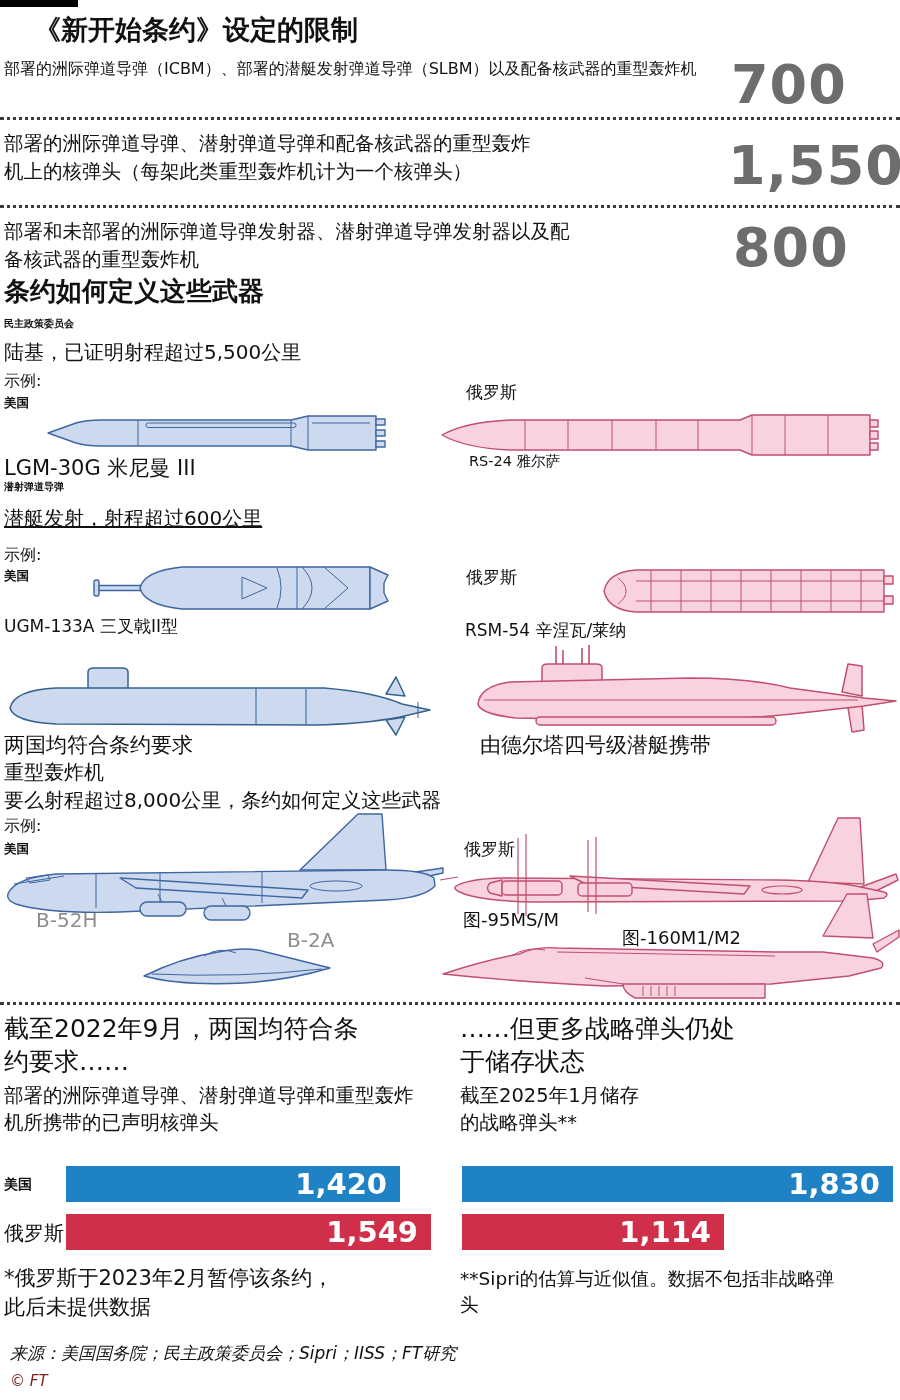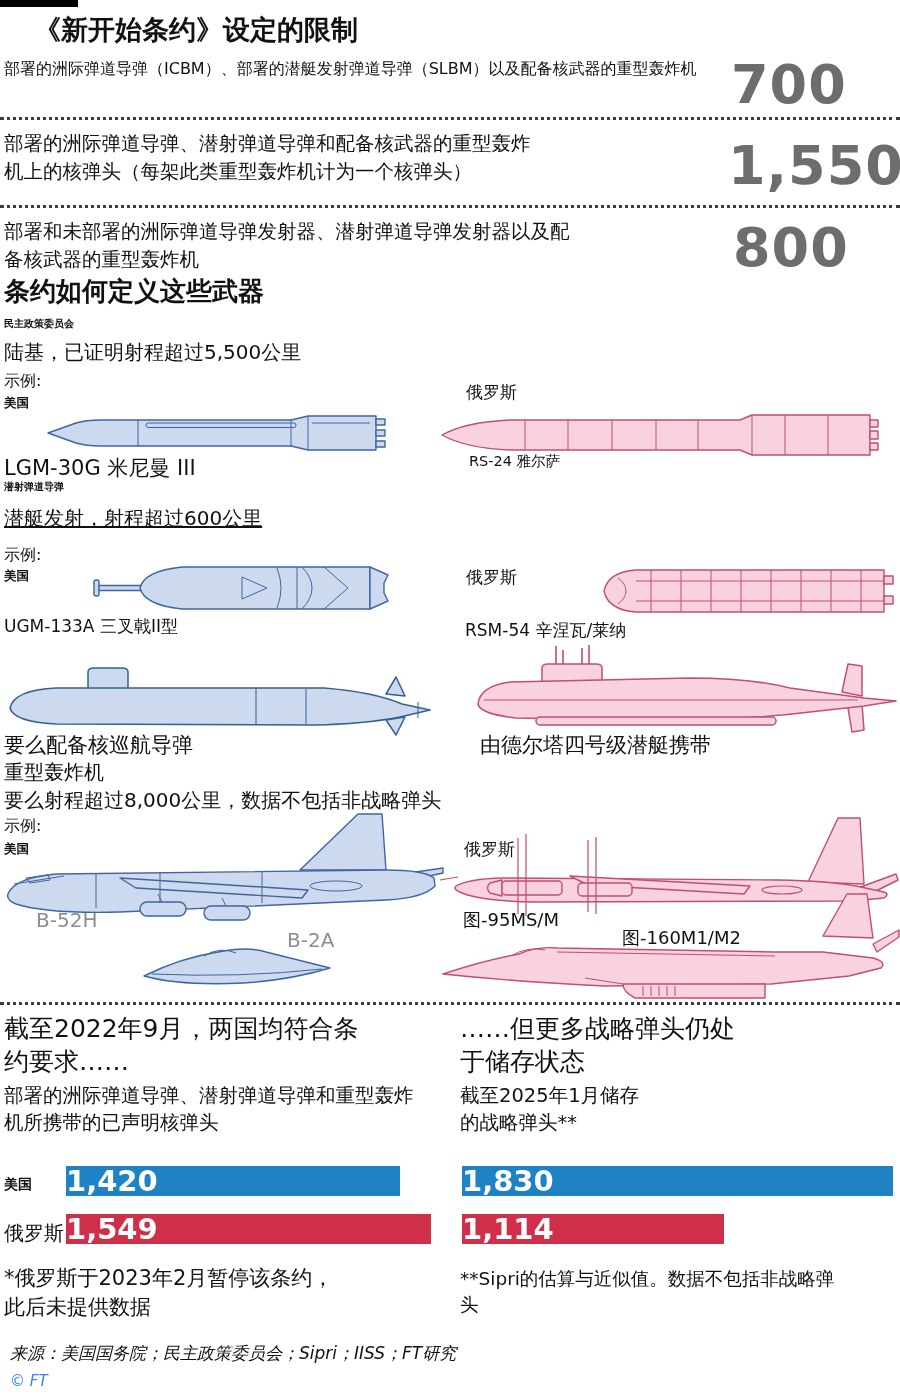--- a/index.html
+++ b/index.html
@@ -21,31 +21,31 @@
   .examples{font-size:16px;}
   .country-us{font-size:12.5px;font-weight:bold;}
   .country-ru{font-size:17px;}
   .cap-lg{font-size:21px;}
   .cap-md{font-size:17px;}
   .cap-sm{font-size:14.5px;}
   .cap-gray{font-size:20px;color:#8d8d8d;}
   .plane-cap{font-size:18px;}
   .chart-title{font-size:25px;font-weight:normal;line-height:1.32;}
   .chart-sub{font-size:19.5px;line-height:1.4;}
-  .bar{height:30px;display:flex;align-items:center;}
+  .bar{height:36px;display:flex;align-items:center;justify-content:flex-end;}
   .bar-us{background:#1e82c4;}
   .bar-ru{background:#d02f49;}
   .bar-val{color:#fff;font-weight:bold;font-size:29px;padding-right:13px;line-height:38px;}
   .row-label{height:38px;display:flex;align-items:center;}
   .row-label-us{font-size:14px;font-weight:bold;}
   .row-label-ru{font-size:20px;}
   .foot-l{font-size:21px;line-height:1.4;}
   .foot-r{font-size:18.5px;line-height:1.42;}
   .source{font-size:17px;}
-  .copyright{font-size:15px;color:#3b82f6;font-style:italic;}
+  .copyright{font-size:15px;color:#7f1d1d;font-style:italic;}
   svg{display:block;}
 </style>
 </head>
 <body>
 
 <div class="abs masthead" style="left:0;top:0;width:78px;height:7px;"></div>
 
 <div class="abs h1" style="left:10px;top:12px;margin-left:24px;">《新开始条约》设定的限制</div>
 
 <div class="abs limit-desc1" style="left:4px;top:57px;width:695px;">部署的洲际弹道导弹（ICBM）、部署的潜艇发射弹道导弹（SLBM）以及配备核武器的重型轰炸机</div>
@@ -134,41 +134,41 @@
     <path d="M84,26 V8 Q84,4 90,4 L118,4 Q124,4 124,8 V26 Z"></path>
     <path d="M6,44 Q10,26 52,24 L320,24 Q370,28 398,40 L426,46 L396,53 Q360,60 310,61 L52,60 Q10,58 6,44 Z"></path>
     <path d="M382,30 L392,13 L401,32 Z"></path>
     <path d="M382,56 L392,71 L401,53 Z"></path>
   </g>
   <g fill="none" stroke="#35618f" stroke-width="1">
     <path d="M252,24 V61 M302,25 V60"></path>
     <path d="M414,38 V54"></path>
   </g>
 </svg>
-<div class="abs cap-lg" style="left:4px;top:731px;">要么配备核巡航导弹</div>
+<div class="abs cap-lg" style="left:4px;top:731px;">两国均符合条约要求</div>
 
 <svg class="abs" style="left:470px;top:642px;" width="430" height="94" viewBox="0 0 430 94">
   <g fill="none" stroke="#c14f6e" stroke-width="1.6">
     <path d="M86,4 V26 M93,8 V26 M112,6 V26 M119,3 V26"></path>
   </g>
   <g fill="#f8d2de" stroke="#c14f6e" stroke-width="1.5" stroke-linejoin="round">
     <path d="M72,40 V26 Q72,22 78,22 L126,22 Q132,22 132,26 V40 Z"></path>
     <path d="M372,50 L378,22 L392,24 L392,54 Z"></path>
     <path d="M378,66 L382,90 L394,88 L392,62 Z"></path>
     <path d="M8,62 Q10,44 40,40 L220,36 Q280,36 320,46 L394,56 L426,59 L394,64 L340,70 Q260,80 150,78 L46,76 Q10,72 8,62 Z"></path>
     <rect x="66" y="75" width="240" height="8" rx="4"></rect>
   </g>
   <g fill="none" stroke="#c14f6e" stroke-width="1">
     <path d="M14,58 H388"></path>
   </g>
 </svg>
 <div class="abs cap-lg" style="left:480px;top:731px;">由德尔塔四号级潜艇携带</div>
 
 <div class="abs def-desc" style="left:4px;top:759px;">重型轰炸机</div>
-<div class="abs def-desc" style="left:4px;top:787px;">要么射程超过8,000公里，数据不包括非战略弹头</div>
+<div class="abs def-desc" style="left:4px;top:787px;">要么射程超过8,000公里，条约如何定义这些武器</div>
 <div class="abs examples" style="left:4px;top:816px;">示例:</div>
 <div class="abs country-us" style="left:4px;top:841px;">美国</div>
 
 <svg class="abs" style="left:0;top:806px;" width="445" height="122" viewBox="0 0 445 122">
   <g fill="#ccd9ee" stroke="#3f66a0" stroke-width="1.4" stroke-linejoin="round">
     <path d="M300,64 L358,8 L382,8 L386,64 Z"></path>
     <path d="M388,70 L443,62 L443,67 L392,78 Z"></path>
     <path d="M8,88 Q14,72 56,68 L386,64 Q424,64 434,72 L435,80 Q424,92 386,94 L120,106 Q48,108 16,98 Q6,94 8,88 Z"></path>
     <path d="M120,72 L308,84 L302,92 L136,82 Z"></path>
     <rect x="140" y="96" width="46" height="14" rx="7"></rect>

